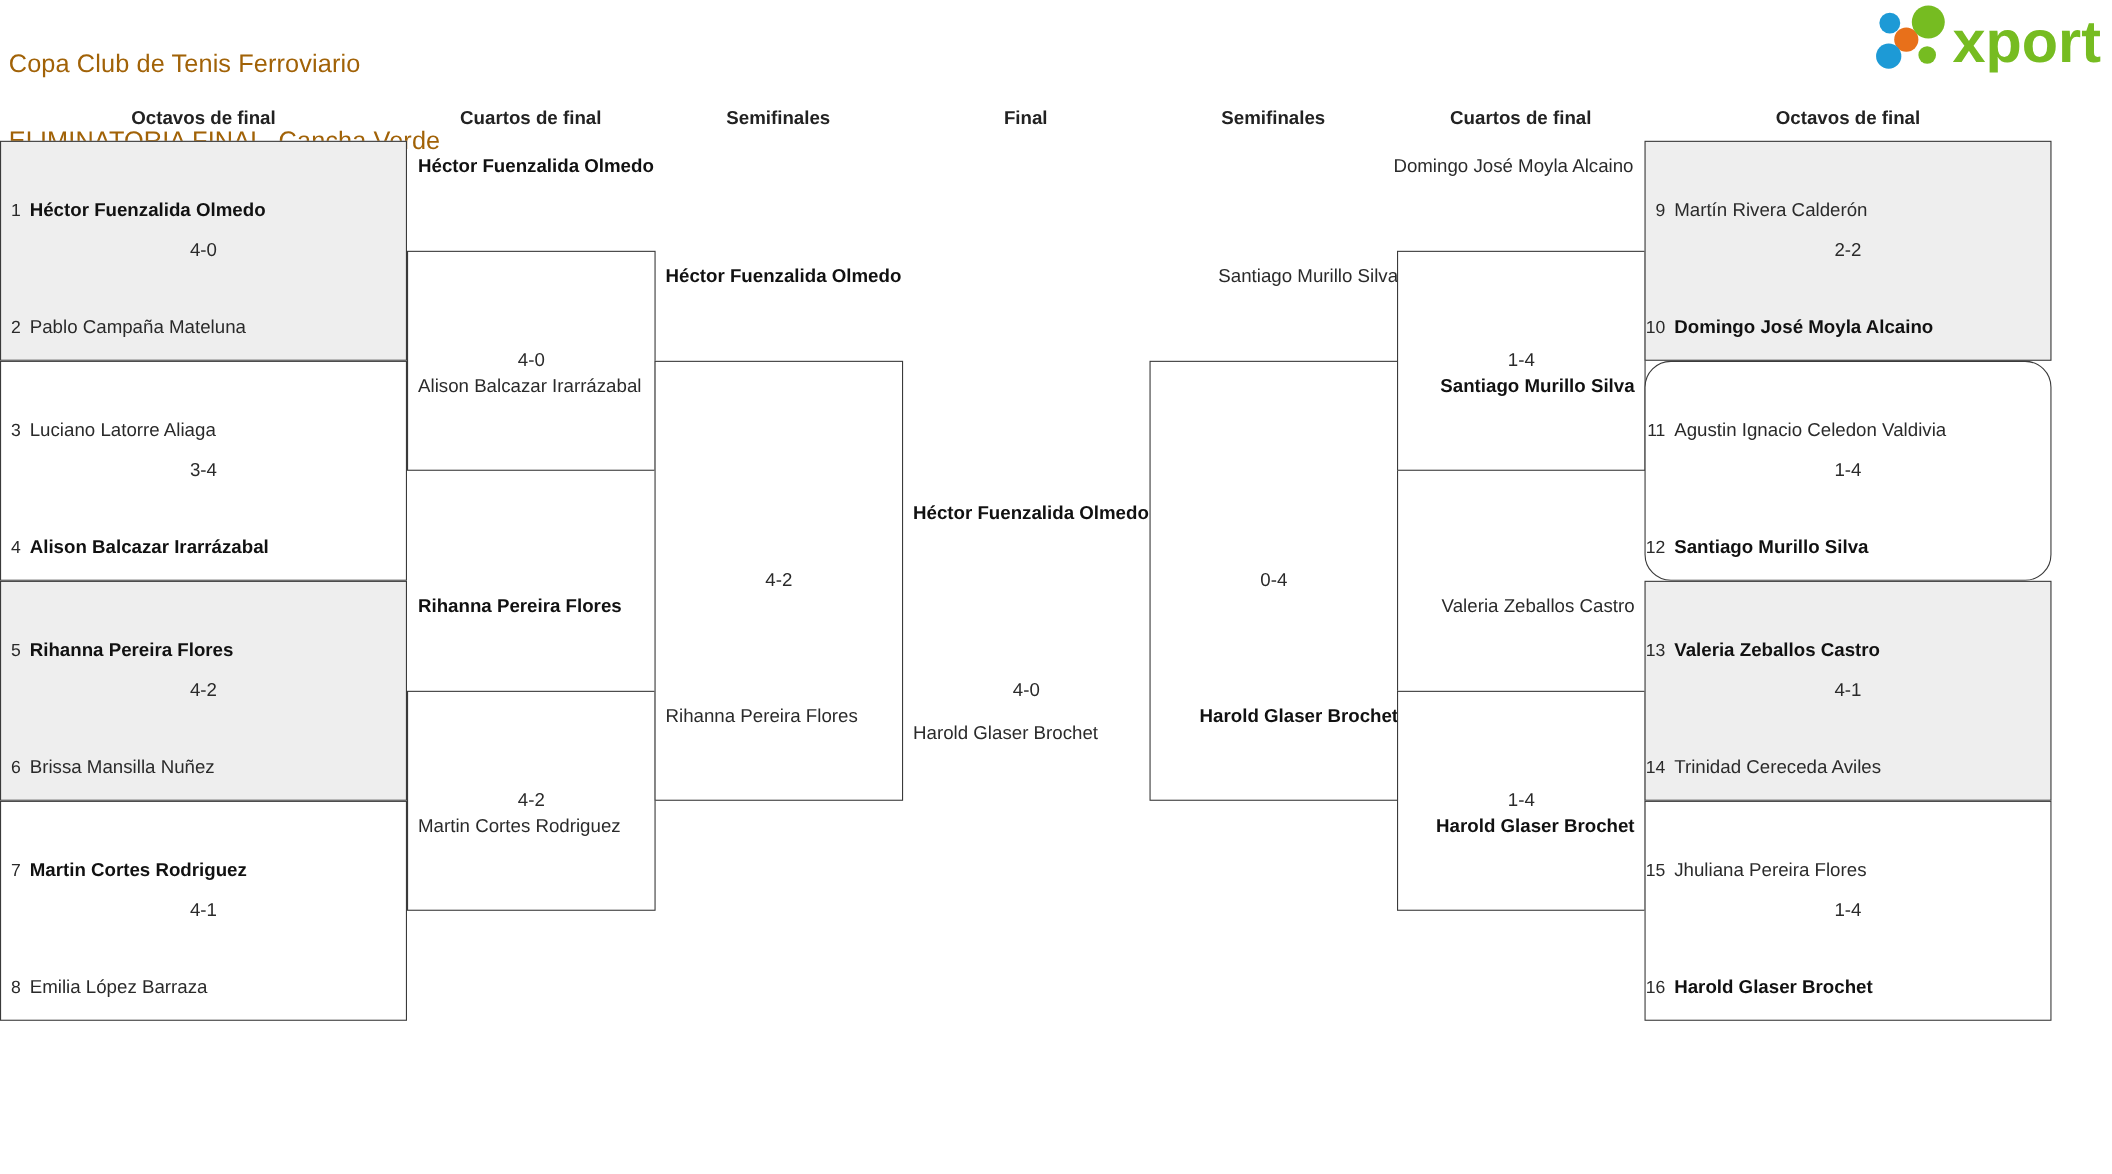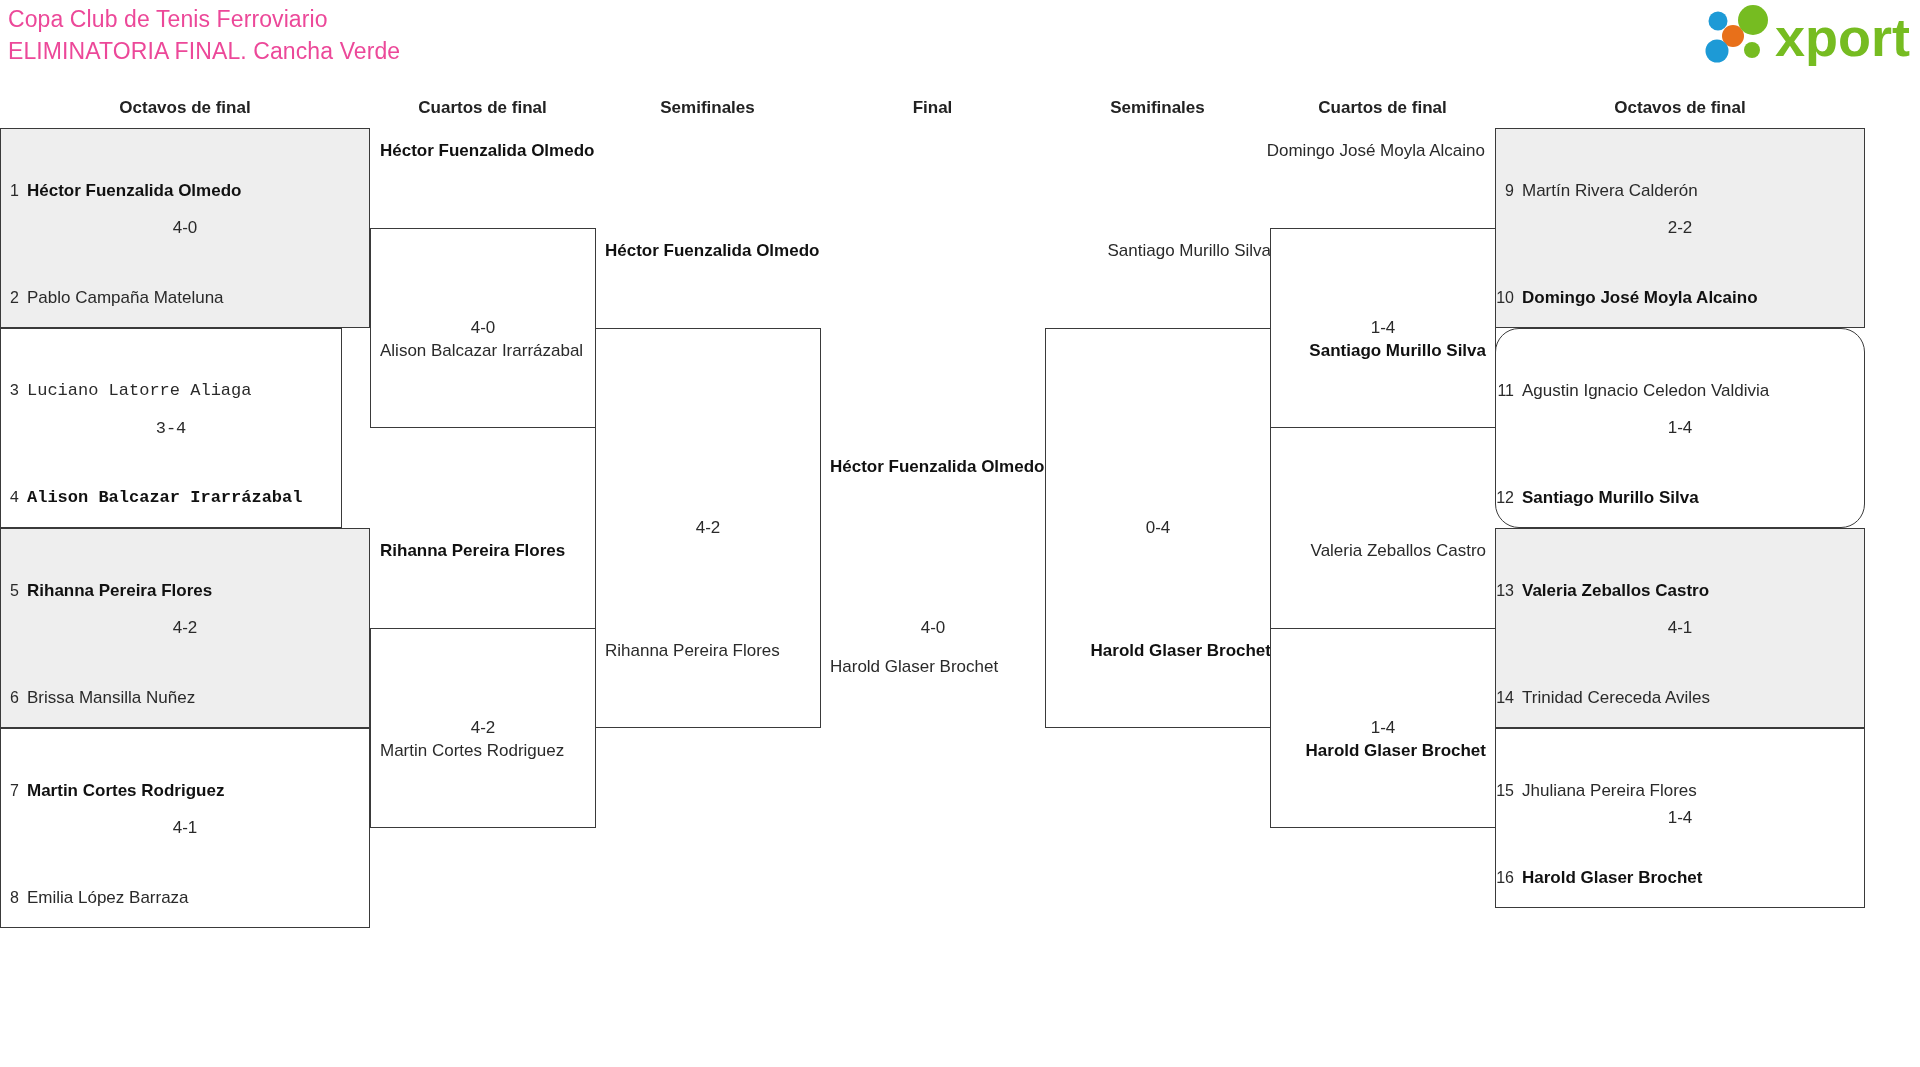--- a/index.html
+++ b/index.html
@@ -17,23 +17,24 @@
     position: absolute; left: 0; top: 0;
     width: 1920px; height: 96px;
   }
   #title-block {
     position: absolute; left: 8px; top: 3px;
   }
   .title-line {
     font-size: 23px;
     line-height: 32px;
     font-weight: 400;
-    color: #ec4899;
+    color: #a16207;
     white-space: nowrap;
     letter-spacing: 0.1px;
+    margin-top: 38px;
   }
 
   
   #brand-logo {
     position: absolute; right: 10px; top: 4px;
     width: 205px; height: 62px;
   }
 
   
   #bracket {
@@ -146,21 +147,21 @@
   <div class="match shaded" style="left:0px;top:32px;width:370px;height:200px;">
     <div class="slot top winner">
       <span class="seed">1</span><span class="pname">Héctor Fuenzalida Olmedo</span>
     </div>
     <div class="score">4-0</div>
     <div class="slot bot">
       <span class="seed">2</span><span class="pname">Pablo Campaña Mateluna</span>
     </div>
   </div>
 
-  <div class="match" style="left:0px;top:232px;width:342px;height:200px;font-family:Liberation Mono, monospace;">
+  <div class="match" style="left:0px;top:232px;width:370px;height:200px;">
     <div class="slot top">
       <span class="seed">3</span><span class="pname">Luciano Latorre Aliaga</span>
     </div>
     <div class="score">3-4</div>
     <div class="slot bot winner">
       <span class="seed">4</span><span class="pname">Alison Balcazar Irarrázabal</span>
     </div>
   </div>
 
   <div class="match shaded" style="left:0px;top:432px;width:370px;height:200px;">
@@ -248,21 +249,21 @@
   <div class="match shaded" style="left:1495px;top:432px;width:370px;height:200px;">
     <div class="slot top winner">
       <span class="seed">13</span><span class="pname">Valeria Zeballos Castro</span>
     </div>
     <div class="score">4-1</div>
     <div class="slot bot">
       <span class="seed">14</span><span class="pname">Trinidad Cereceda Aviles</span>
     </div>
   </div>
 
-  <div class="match" style="left:1495px;top:632px;width:370px;height:180px;">
+  <div class="match" style="left:1495px;top:632px;width:370px;height:200px;">
     <div class="slot top">
       <span class="seed">15</span><span class="pname">Jhuliana Pereira Flores</span>
     </div>
     <div class="score">1-4</div>
     <div class="slot bot winner">
       <span class="seed">16</span><span class="pname">Harold Glaser Brochet</span>
     </div>
   </div>
 
 </div>

